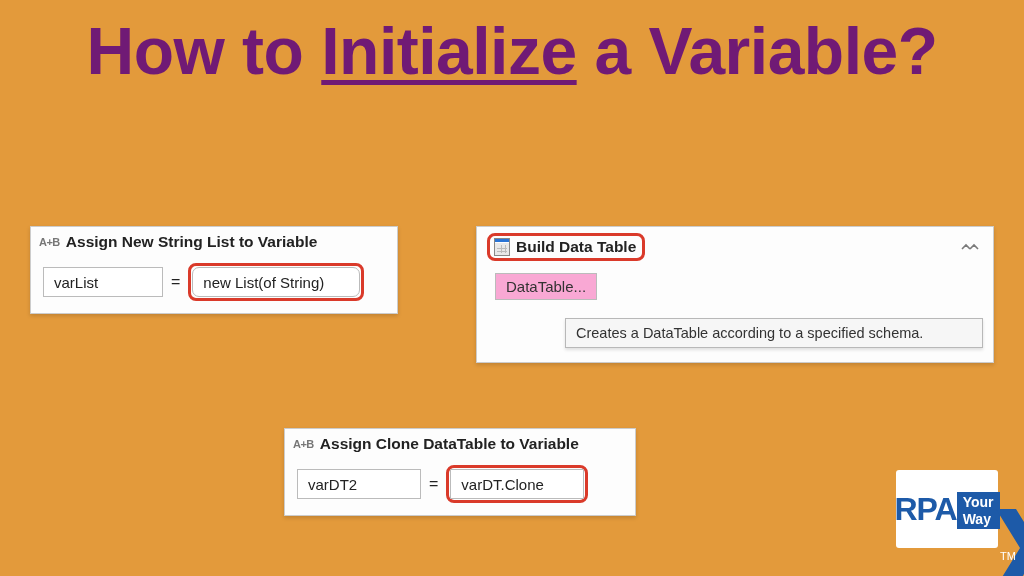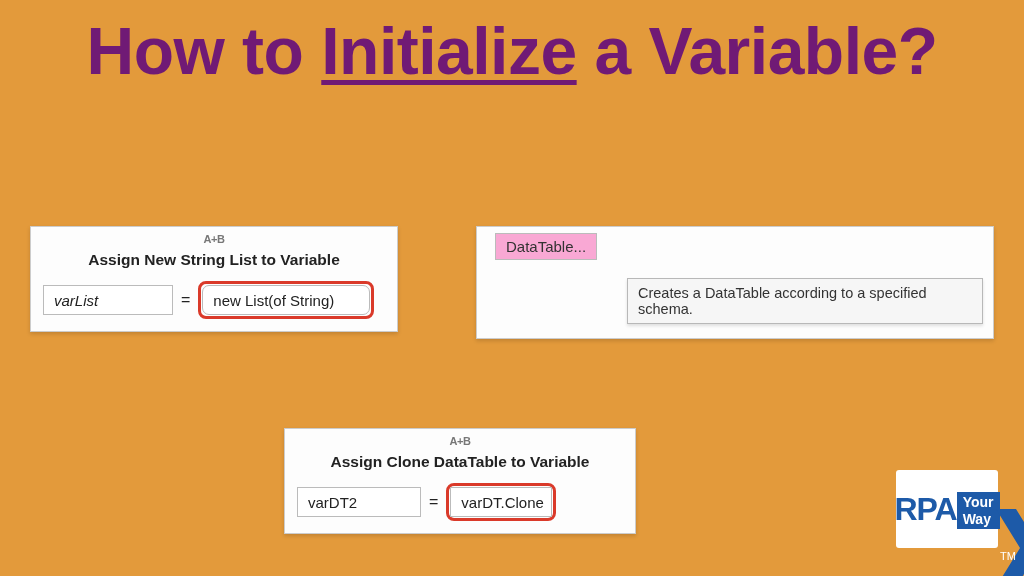--- a/index.html
+++ b/index.html
@@ -32,21 +32,20 @@
       color: #333;
     }
     .activity-header {
       display: flex;
       align-items: center;
       padding: 6px 8px 4px 8px;
       gap: 6px;
       font-weight: 600;
       font-size: 15.5px;
       color: #222;
-      flex-direction: column;
     }
     .activity-header .ab-icon {
       font-size: 11px;
       color: #777;
       font-weight: 600;
       letter-spacing: -0.5px;
     }
     .activity-body {
       padding: 8px 12px 12px 12px;
     }
@@ -67,21 +66,21 @@
     }
     .eq { font-size: 16px; color: #222; padding: 0 2px; }
     .red-box {
       border: 3px solid #DA3A2A;
       border-radius: 8px;
       padding: 1px;
     }
 
     
     .card1 { left: 30px; top: 226px; width: 368px; }
-    .card1 .field.var { width: 130px; font-style: italic; }
+    .card1 .field.var { width: 120px; }
     .card1 .field.val { width: 168px; border-radius: 7px; }
 
     
     .card2 {
       left: 476px; top: 226px; width: 518px;
       padding-bottom: 14px;
     }
     .card2 .bdt-header {
       display: flex; align-items: center; justify-content: space-between;
       padding: 6px 14px 6px 10px;
@@ -118,33 +117,33 @@
       margin: 6px 0 0 18px;
       display: inline-flex; align-items: center;
       border: 1px solid #bbb;
       background: #f9a8d4;
       padding: 4px 10px;
       font-size: 15px;
       color: #333;
     }
     .card2 .tooltip {
       margin: 18px 10px 0 auto;
-      width: 356px;
+      width: 418px;
       border: 1px solid #b8b8b8;
       background: #f6f6f6;
       padding: 6px 10px;
       font-size: 14.5px;
       color: #333;
       box-shadow: 0 2px 3px rgba(0,0,0,0.12);
     }
 
     
     .card3 { left: 284px; top: 428px; width: 352px; }
     .card3 .field.var { width: 124px; }
-    .card3 .field.val { width: 102px; }
+    .card3 .field.val { width: 134px; }
 
     
     .logo {
       position: absolute;
       right: 28px; bottom: 28px;
       display: flex; align-items: center; gap: 0;
     }
     .logo-sq {
       background: #fff;
       width: 102px; height: 78px;
@@ -188,20 +187,33 @@
       <span class="field var">varList</span>
       <span class="eq">=</span>
       <span class="red-box">
         <span class="field val">new List(of String)</span>
       </span>
     </div>
   </div>
 </div>
 
 <div class="activity card2">
+  <div class="bdt-header">
+    <div class="bdt-left">
+      <span class="bdt-title-box">
+        <span class="bdt-icon"></span>
+        <span class="bdt-title">Build Data Table</span>
+      </span>
+    </div>
+    <span class="chev">
+      <svg width="18" height="12" viewBox="0 0 18 12">
+          <path d="M1 9 L5 5 L9 9 M9 9 L13 5 L17 9" fill="none" stroke="#7a7a7a" stroke-width="1.6"></path>
+        </svg>
+    </span>
+  </div>
   <span class="dt-btn">DataTable...</span>
   <div class="tooltip">Creates a DataTable according to a specified schema.</div>
 </div>
 
 <div class="activity card3">
   <div class="activity-header">
     <span class="ab-icon">A+B</span>
     <span>Assign Clone DataTable to Variable</span>
   </div>
   <div class="activity-body">

